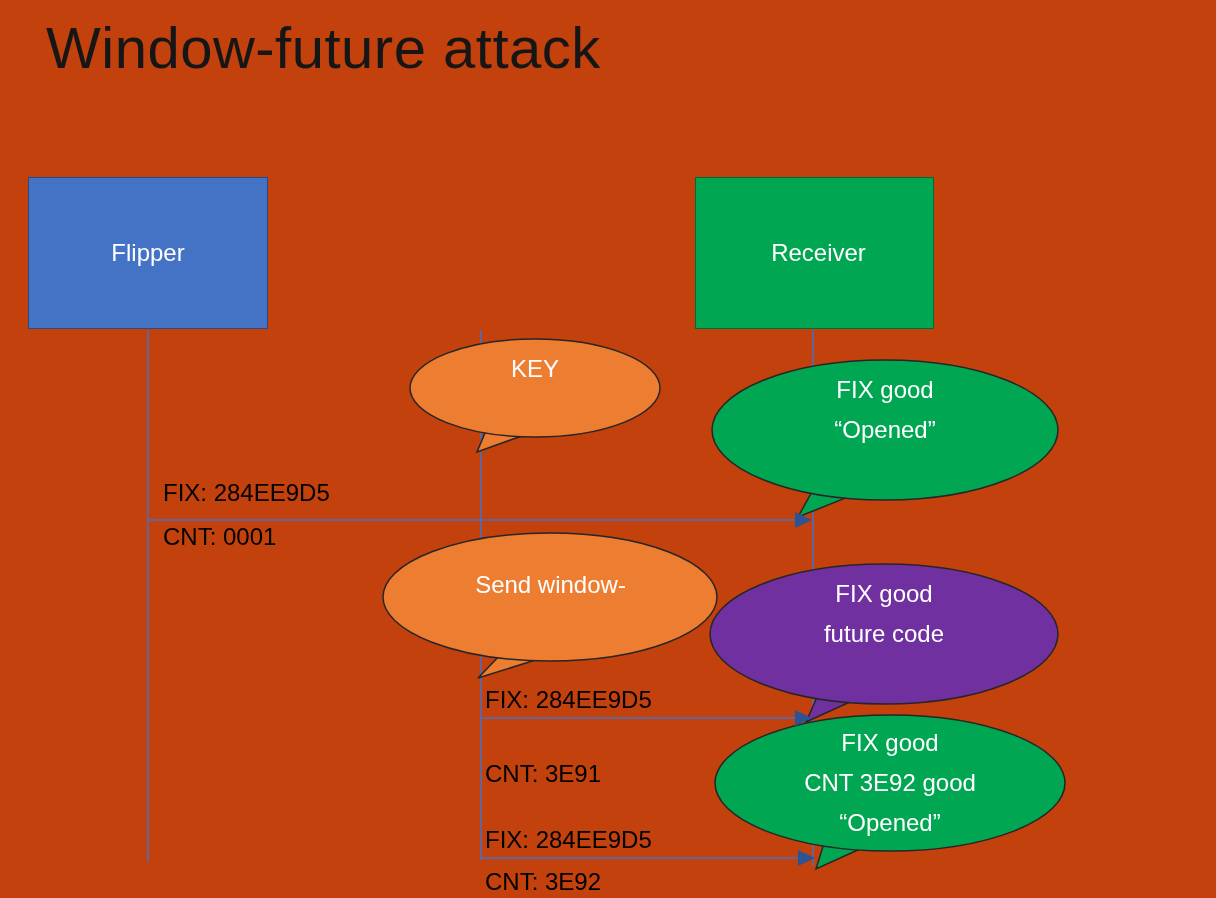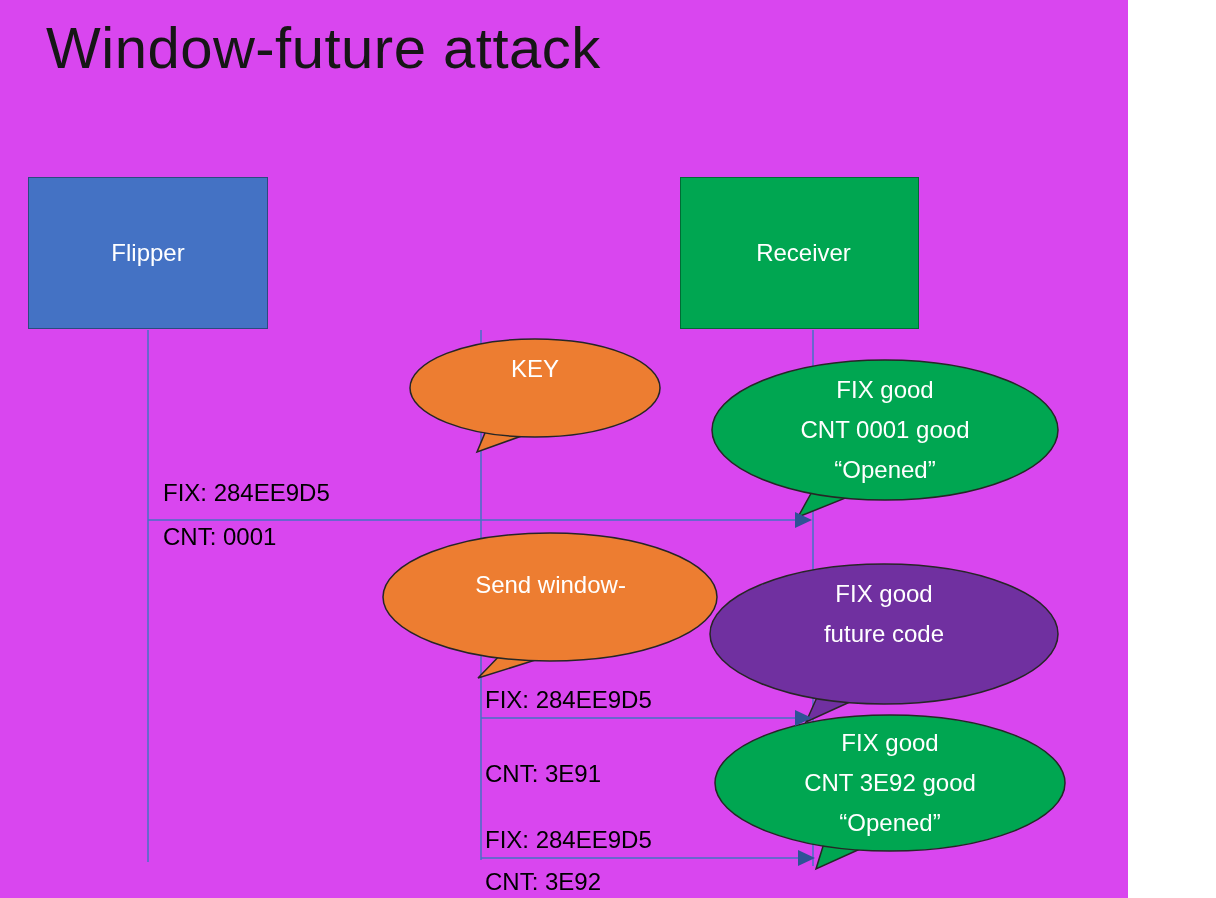--- a/index.html
+++ b/index.html
@@ -6,38 +6,38 @@
     --blue:#4472C4;
     --orange:#ED7D31;
     --green:#00A651;
     --purple:#7030A0;
     --line:#4472C4;
     --arrowhead:#2E5395;
     --outline:#262626;
   }
   html,body{margin:0;padding:0;background:#ffffff;}
   body{font-family:"Liberation Sans","DejaVu Sans",sans-serif;}
-  #slide{position:relative;width:1128px;height:898px;background:#d946ef;overflow:hidden;}
+  #slide{position:relative;width:1216px;height:898px;background:#c2410c;overflow:hidden;}
 
   .slide-title{
     position:absolute;left:46px;top:14px;
     font-size:58px;color:#161616;letter-spacing:0.5px;
     font-weight:400;
   }
 
   .actor-box{
     position:absolute;top:177px;height:152px;
     display:flex;align-items:center;justify-content:center;
     color:#ffffff;font-size:24px;
     border:1px solid rgba(0,0,0,0.35);
     box-sizing:border-box;
   }
   .box-remote{left:28px;width:240px;background:var(--blue);}
   .box-flipper{left:361px;width:241px;background:var(--orange);}
-  .box-receiver{left:680px;width:239px;background:var(--green);padding-left:8px;}
+  .box-receiver{left:695px;width:239px;background:var(--green);padding-left:8px;}
 
   #diagram-svg{position:absolute;left:0;top:0;width:1216px;height:898px;}
 
   .fill-orange{fill:var(--orange);}
   .fill-green{fill:var(--green);}
   .fill-purple{fill:var(--purple);}
   .outlined{stroke:var(--outline);stroke-width:1.5;}
   .lifeline{stroke:var(--line);stroke-width:1.5;}
   .arrow-line{stroke:var(--line);stroke-width:1.5;}
   .arrow-head{fill:var(--arrowhead);}
@@ -120,21 +120,20 @@
       <polygon class="arrow-head" points="815,858 798,850 798,866"></polygon>
     </g>
   </svg>
 
   <div class="bubble-text bt-key">
     <div>KEY</div>
   </div>
 
   <div class="bubble-text bt-fix0001">
     <div>FIX good</div>
-    <div>CNT 0001 good</div>
     <div>“Opened”</div>
   </div>
 
   <div class="bubble-text bt-send">
     <div>Send window-</div>
   </div>
 
   <div class="bubble-text bt-fix3e91">
     <div>FIX good</div>
     <div>future code</div>

